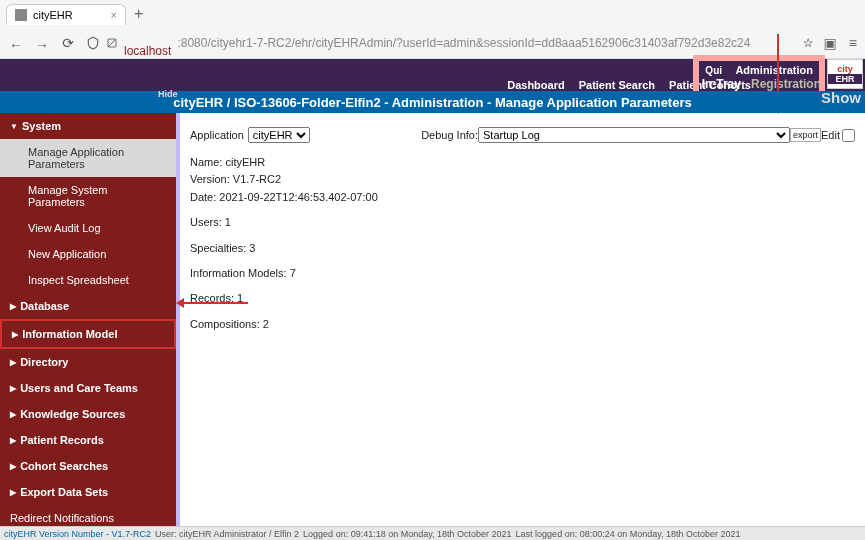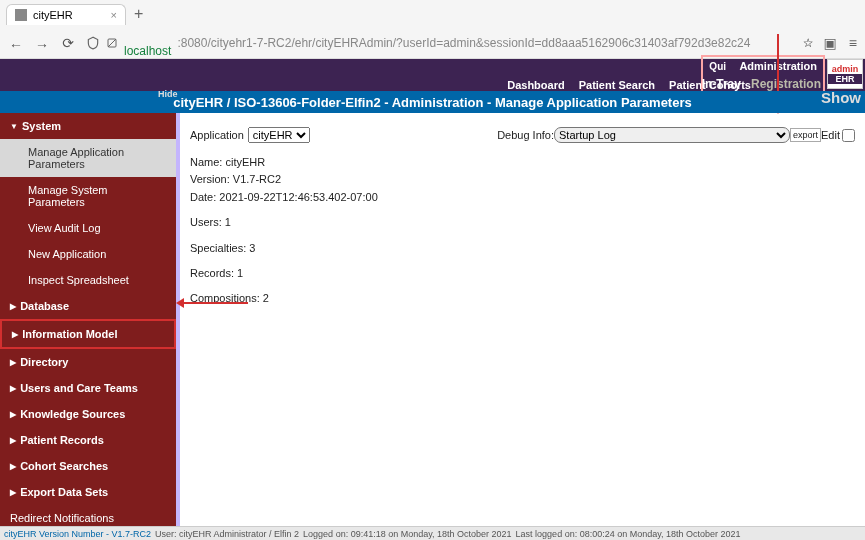--- a/index.html
+++ b/index.html
@@ -10,29 +10,29 @@
 .tab-bar { display: flex; align-items: center; height: 28px; padding-left: 6px; }
 .tab { display: flex; align-items: center; background: #fff; border: 1px solid #ccc; border-bottom: none; border-radius: 6px 6px 0 0; padding: 4px 8px; font-size: 11px; gap: 6px; min-width: 120px; }
 .tab .favicon { width: 12px; height: 12px; background: #888; display: inline-block; }
 .tab .close { margin-left: auto; color: #888; cursor: pointer; }
 .new-tab { margin-left: 8px; color: #666; font-size: 16px; cursor: pointer; }
 .addr-bar { display: flex; align-items: center; height: 30px; padding: 0 8px; gap: 10px; }
 .nav-btn { color: #555; font-size: 14px; cursor: pointer; width: 16px; text-align: center; }
 .url-area { flex: 1; display: flex; align-items: center; gap: 6px; font-size: 12px; color: #333; }
 .url-area .shield { width: 14px; height: 14px; }
 .url-area .lock { width: 12px; height: 12px; }
-.url-host { color: #15803d; margin-top: 16px; }
+.url-host { color: #7f1d1d; margin-top: 16px; }
 .url-path { color: #888; }
 .right-icons { display: flex; gap: 12px; color: #666; font-size: 14px; }
 
 
 .top-nav { background: #3d2352; height: 32px; position: relative; display: flex; align-items: flex-end; justify-content: flex-end; padding-right: 40px; }
 .nav-links { display: flex; gap: 14px; color: #fff; font-size: 11px; font-weight: 600; }
 .nav-links span { cursor: pointer; }
-.admin-box { position: absolute; top: -4px; right: 40px; border: 2px solid #fca5a5; padding: 2px 6px 26px 6px; }
+.admin-box { position: absolute; top: -4px; right: 40px; border: 6px solid #fca5a5; padding: 2px 6px 26px 6px; }
 .nav-second-row { position: absolute; top: 18px; right: 44px; display: flex; gap: 10px; font-size: 12px; font-weight: 600; }
 .nav-second-row .registration { color: #bba; }
 .nav-second-row .intray { color: #fff; }
 .logo-box { position: absolute; right: 2px; top: 0; width: 36px; height: 30px; background: #fff; border: 1px solid #ccc; display: flex; flex-direction: column; align-items: center; justify-content: center; font-size: 9px; font-weight: bold; }
 .logo-box .city { color: #d32f2f; }
 .logo-box .ehr { background: #3d2352; color: #fff; width: 100%; text-align: center; }
 .arrow-down { position: absolute; top: 34px; left: 777px; width: 2px; height: 72px; background: #d32f2f; }
 .arrow-down:after { content: ''; position: absolute; bottom: -8px; left: -4px; border-left: 5px solid transparent; border-right: 5px solid transparent; border-top: 8px solid #d32f2f; }
 
 
@@ -53,21 +53,21 @@
 .info-model-box { border: 2px solid #d32f2f; }
 .arrow-left { position: absolute; top: 302px; left: 184px; width: 64px; height: 2px; background: #d32f2f; z-index: 10; }
 .arrow-left:before { content: ''; position: absolute; left: -8px; top: -4px; border-top: 5px solid transparent; border-bottom: 5px solid transparent; border-right: 8px solid #d32f2f; }
 
 
 .content { flex: 1; padding: 14px 10px; font-size: 11px; color: #222; position: relative; border-left: 4px solid #c4b5fd; }
 .content-top { display: flex; align-items: center; justify-content: space-between; margin-bottom: 12px; }
 .app-select { display: flex; align-items: center; gap: 4px; }
 .app-select select { font-size: 11px; }
 .debug-area { display: flex; align-items: center; }
-.debug-area select { width: 236px; font-size: 11px; border-radius: 7px; }
+.debug-area select { width: 312px; font-size: 11px; }
 .debug-area .export-btn { font-size: 9px; border: 1px solid #aaa; padding: 1px 2px; cursor: pointer; }
 .debug-area input[type=checkbox] { margin-left: 2px; }
 .info-block p { margin-bottom: 2px; line-height: 1.4; }
 .info-block .gap { margin-top: 10px; }
 
 
 .footer { position: absolute; bottom: 0; left: 0; right: 0; height: 14px; background: #e8e8e8; border-top: 1px solid #ccc; font-size: 9px; color: #555; display: flex; align-items: center; padding: 0 4px; gap: 4px; }
 .footer a { color: #0066a8; text-decoration: none; }
 </style>
 </head>
@@ -114,21 +114,21 @@
   </div>
   <div class="admin-box">
     <span style="color:#fff;font-size:10px;font-weight:600">Qui</span>
     <span style="color:#fff;font-size:11px;font-weight:600;margin-left:10px">Administration</span>
   </div>
   <div class="nav-second-row">
     <span class="intray">In-Tray</span>
     <span class="registration">Registration</span>
   </div>
   <div class="logo-box">
-    <span class="city">admin</span>
+    <span class="city">city</span>
     <span class="ehr">EHR</span>
   </div>
 </div>
 <div class="arrow-down"></div>
 
 <div class="title-bar">
   <span class="hide">Hide</span>
   <span>cityEHR / ISO-13606-Folder-Elfin2 - Administration - Manage Application Parameters</span>
   <span class="show">Show</span>
 </div>
@@ -174,20 +174,21 @@
         <span>Edit</span>
         <input type="checkbox" style="">
       </div>
     </div>
     <div class="info-block">
       <p>Name: cityEHR</p>
       <p>Version: V1.7-RC2</p>
       <p>Date: 2021-09-22T12:46:53.402-07:00</p>
       <p class="gap">Users: 1</p>
       <p class="gap">Specialties: 3</p>
+      <p class="gap">Information Models: 7</p>
       <p class="gap">Records: 1</p>
       <p class="gap">Compositions: 2</p>
     </div>
   </div>
 </div>
 
 <div class="footer">
   <a href="#">cityEHR Version Number - V1.7-RC2</a>
   <span>User: cityEHR Administrator / Elfin 2</span>
   <span>Logged on: 09:41:18 on Monday, 18th October 2021</span>

